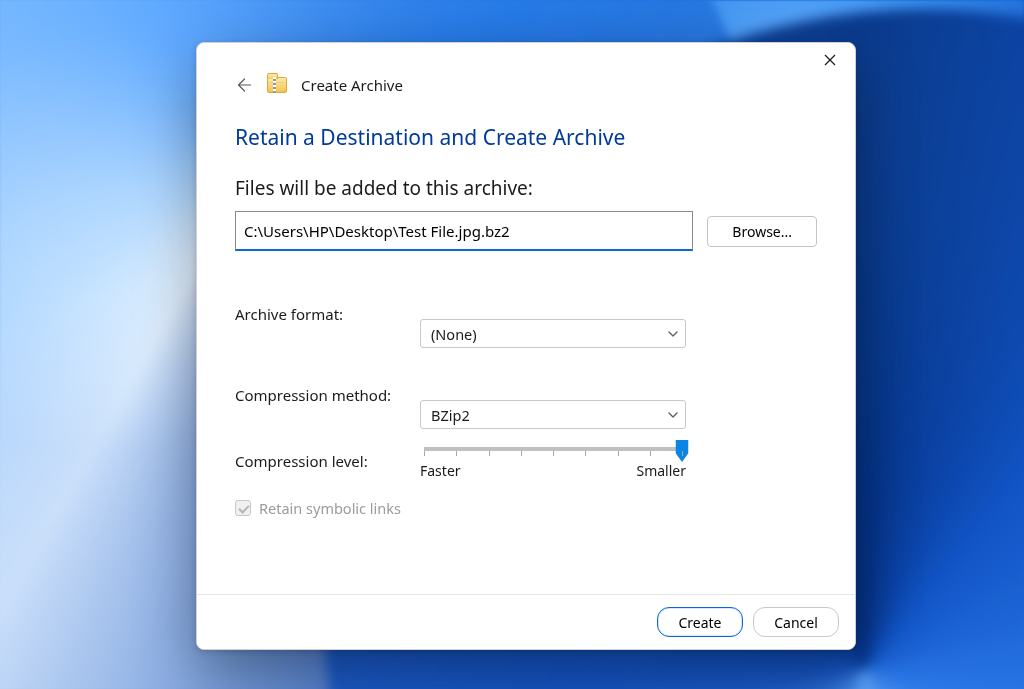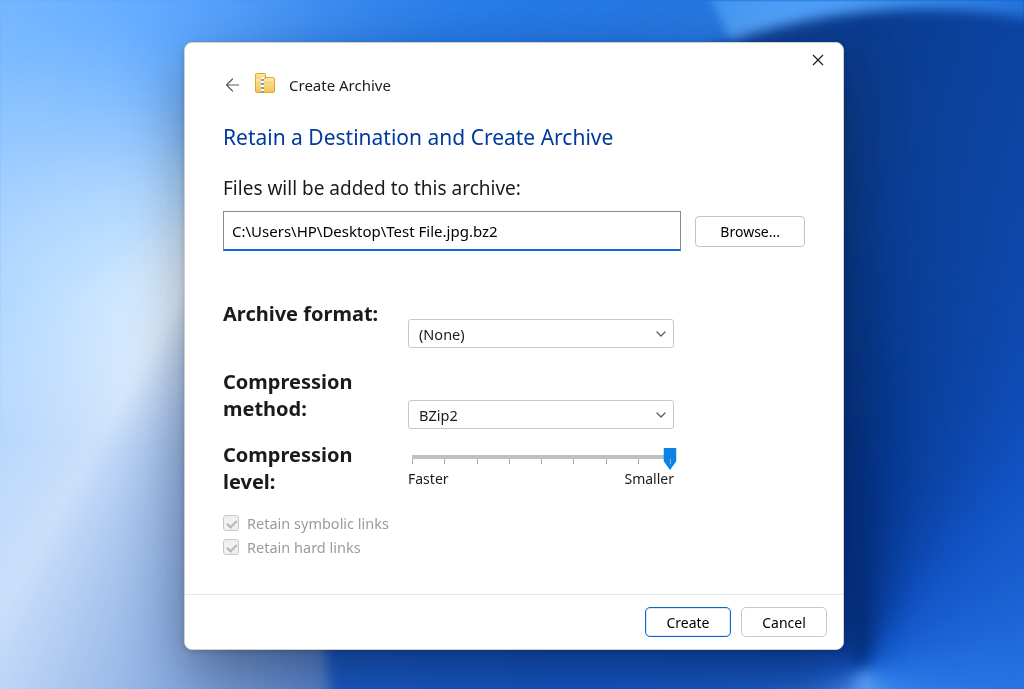--- a/index.html
+++ b/index.html
@@ -37,21 +37,21 @@
   .wallpaper::after{
     width:1200px;height:1200px;right:-500px;bottom:-520px;
     background: conic-gradient(from 40deg at 45% 55%,
        #1657c4 0deg, #2f7be6 60deg, #6bb0ff 140deg, #1856c2 230deg, #06317f 320deg, #1657c4 360deg);
     opacity:.9; filter: blur(6px);
   }
 
   
   .dialog{
     position:fixed;
-    left:184px; top:42px;
+    left:196px; top:42px;
     width:660px; height:608px;
     background:#ffffff;
     border:1px solid #d0d0d0;
     border-radius:8px;
     box-shadow:0 24px 60px rgba(0,0,0,.35), 0 2px 6px rgba(0,0,0,.15);
     display:flex; flex-direction:column;
     overflow:hidden;
   }
   .titlebar{
     height:34px; display:flex; justify-content:flex-end; align-items:flex-start;
@@ -128,21 +128,21 @@
     cursor:pointer;
   }
 
   .form-grid{
     margin-top:28px;
     display:grid;
     grid-template-columns: 185px 266px;
     row-gap:12px;
     align-items:center;
   }
-  .form-label{font-size:20px;color:#1b1b1b;font-weight:bold;}
+  .form-label{font-size:15px;color:#1b1b1b;}
 
   .select{
     position:relative;
     height:29px;
     border:1px solid #c8c8c8;
     border-radius:3px;
     background:#fff;
     display:flex; align-items:center;
     padding:0 26px 0 10px;
     font-size:14.5px; cursor:pointer;margin-top:40px;
@@ -168,21 +168,21 @@
   }
   .slider-thumb svg{display:block;}
   .ticks{height:8px; position:relative; margin:0 4px;}
   .tick{position:absolute; top:0; width:1px; height:5px; background:#a8a8a8;}
   .slider-labels{
     display:flex; justify-content:space-between;
     margin:2px 0 0 0; font-size:14px;
   }
 
   .checks{
-    margin-top:18px; display:flex; flex-direction:column; gap:4px;
+    margin-top:18px; display:flex; flex-direction:column; gap:10px;
   }
   .chk{
     display:flex; align-items:center; gap:8px;
     color:#9b9b9b; font-size:14.5px; cursor:default;
   }
   .chkbox{
     width:16px;height:16px; border:1px solid #c8c8c8; border-radius:3px;
     background:#f0f0f0; position:relative;
   }
   .chkbox::after{
@@ -192,21 +192,21 @@
   }
 
   .footer{
     border-top:1px solid #e6e6e6;
     padding:12px 16px;
     display:flex; justify-content:flex-end; gap:10px;
     background:#ffffff;
   }
   .btn{
     min-width:86px; height:30px;
-    border-radius:5px; padding:0 14px;
+    border-radius:12px; padding:0 14px;
     font-size:14px; font-family:inherit;
     background:#ffffff; border:1px solid #c8c8c8;
     cursor:pointer;
   }
   .btn.primary{
     border:1px solid #0a66d6;
     box-shadow:inset 0 0 0 1px rgba(10,102,214,.15);
   }
 </style>
 </head>
@@ -290,24 +290,20 @@
         </div>
       </div>
 
     </div>
 
     <div class="checks">
       <label class="chk">
         <span class="chkbox"></span>
         <span>Retain symbolic links</span>
       </label>
-      <label class="chk">
-        <span class="chkbox"></span>
-        <span>Retain hard links</span>
-      </label>
     </div>
 
   </div>
 
   <div class="footer">
     <button class="btn primary">Create</button>
     <button class="btn">Cancel</button>
   </div>
 
 </div>

